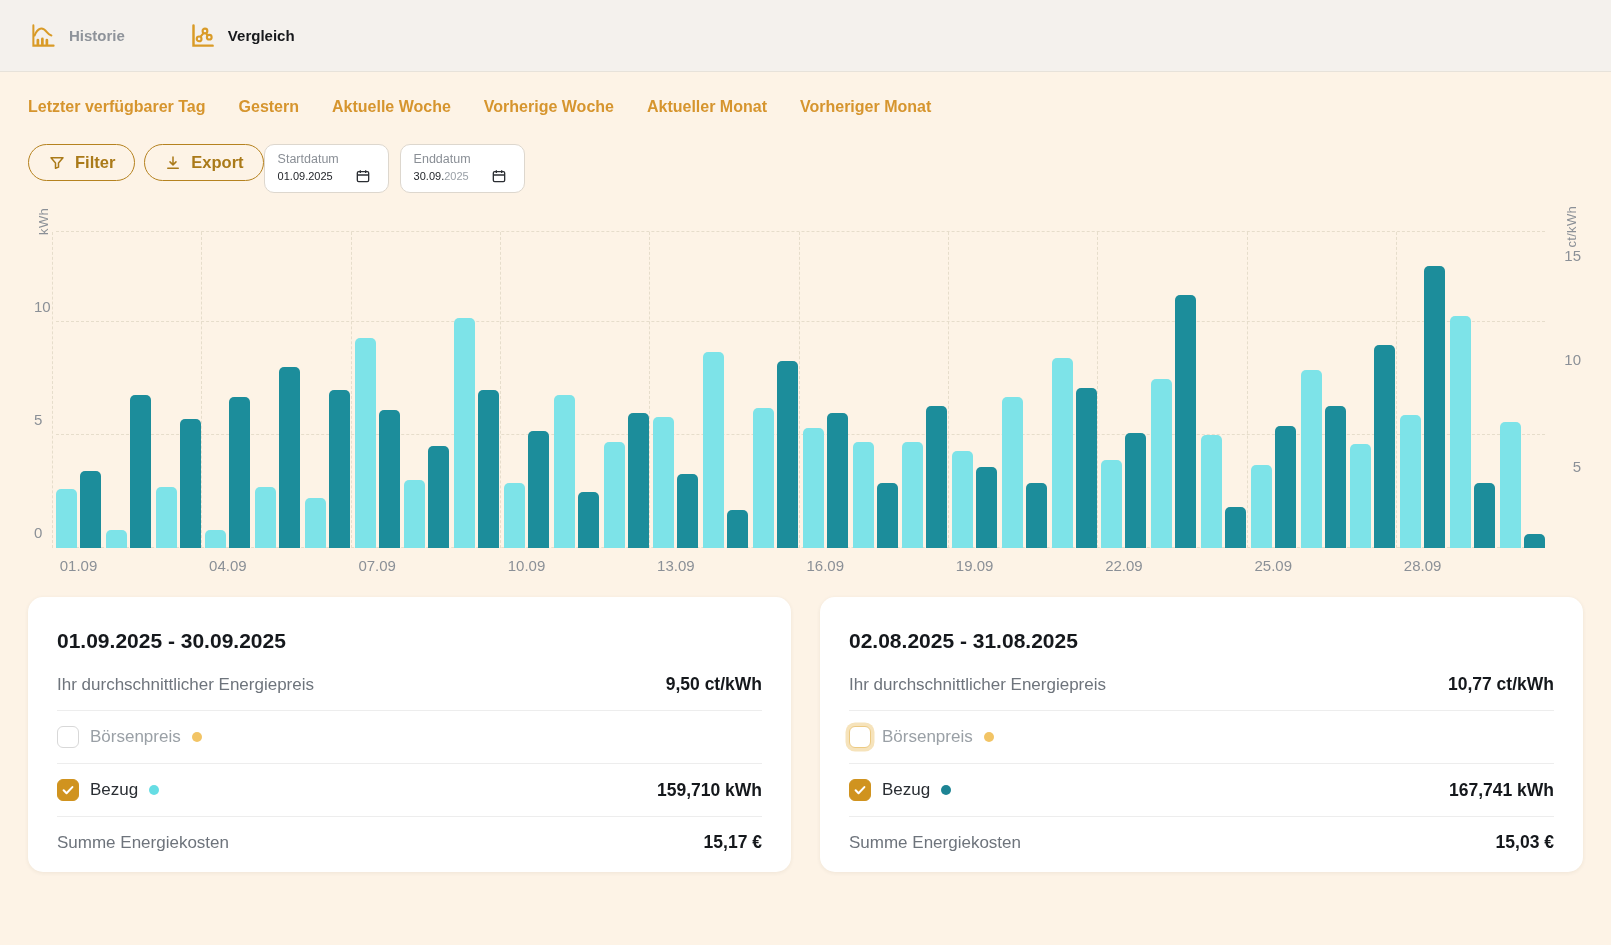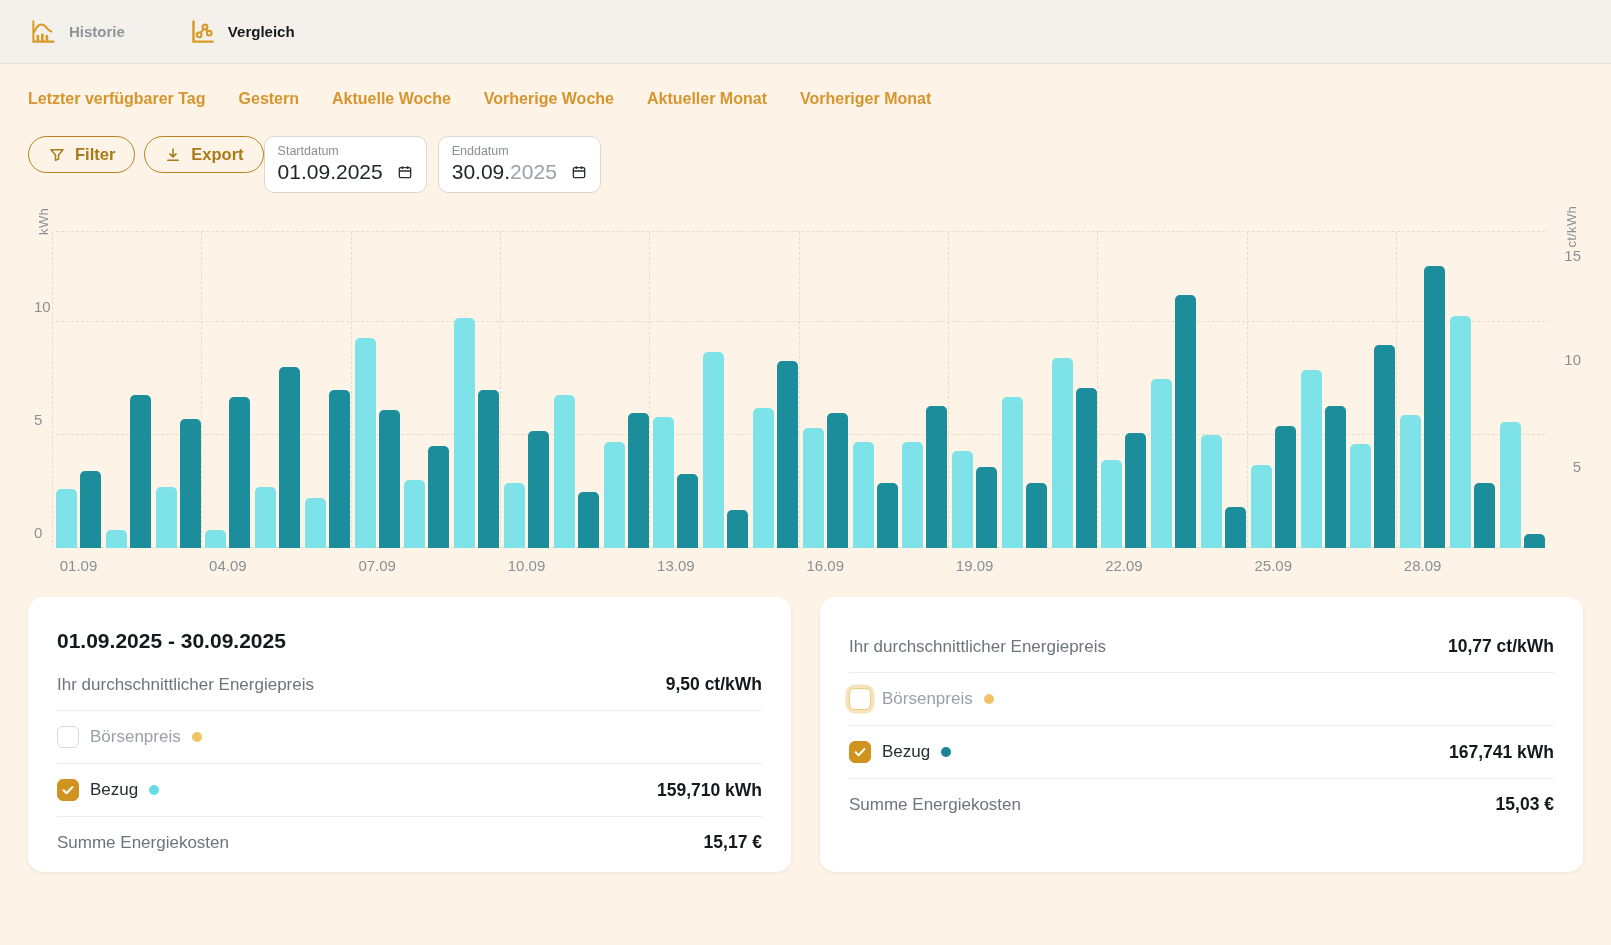--- a/index.html
+++ b/index.html
@@ -5,21 +5,21 @@
   * { margin:0; padding:0; box-sizing:border-box; }
   html,body { width:1611px; height:945px; }
   body {
     font-family:"Liberation Sans", sans-serif;
     background:#fdf3e6;
     color:#181d24;
     overflow:hidden;
   }
   
   .topbar {
-    height:64px; background:#f4f1ed; border-bottom:1px solid #e7e2da;
+    height:72px; background:#f4f1ed; border-bottom:1px solid #e7e2da;
     display:flex; align-items:center; padding:0 30px; gap:64px;
   }
   .topbar .tab { display:flex; align-items:center; gap:12px; cursor:pointer; }
   .topbar .tab svg { width:27px; height:27px; }
   .tab-label { font-size:15px; font-weight:600; color:#8e939a; }
   .tab.active .tab-label { color:#17191c; font-weight:700; }
   
   .main { padding:0 28px; }
   .header-row { display:flex; justify-content:space-between; align-items:flex-end; margin-top:26px; }
   h1 { font-size:31px; font-weight:700; color:#171c23; letter-spacing:.2px; }
@@ -34,21 +34,21 @@
     padding:8px 19px; background:transparent; font-size:16.5px; font-weight:700; color:#aa7a19; cursor:pointer;
     font-family:"Liberation Sans", sans-serif;
   }
   .pill-btn svg { width:18px; height:18px; }
   .dates { display:flex; gap:11px; }
   .date-box {
     background:#fff; border:1px solid #ddd7ce; border-radius:10px; padding:7px 13px 8px 13px;
     min-width:125px; cursor:pointer;
   }
   .date-label { font-size:12.5px; color:#8a8f96; }
-  .date-value { display:flex; align-items:center; gap:12px; font-size:21px; color:#23262b; margin-top:2px; }
+  .date-value { display:flex; align-items:center; gap:20px; font-size:11px; color:#23262b; margin-top:2px; }
   .date-value .muted-year { color:#9aa0a7; }
   .date-value svg { width:16px; height:16px; margin-left:2px; }
   
   .chart { position:relative; height:368px; margin-top:12px; }
   .plot { position:absolute; left:28px; right:38px; top:27px; height:316px;
           display:flex; justify-content:space-between; align-items:flex-end; }
   .gridline { position:absolute; left:0; right:0; border-top:1px dashed #e6ddcb; pointer-events:none; }
   .bar-group { position:relative; display:flex; align-items:flex-end; gap:3px; height:100%; width:45px; }
   .bar-group.tick::before { content:""; position:absolute; left:-4px; top:0; bottom:0; border-left:1px dashed #e6ddcb; }
   .bar { width:21px; border-radius:5px 5px 0 0; min-height:3px; }
@@ -331,20 +331,21 @@
         </span>
         <span class="row-value">159,710 kWh</span>
       </div>
       <div class="card-row">
         <span class="row-label">Summe Energiekosten</span>
         <span class="row-value">15,17 €</span>
       </div>
     </div>
 
     <div class="card">
+      <div class="card-title">02.08.2025 - 31.08.2025</div>
       <div class="card-row">
         <span class="row-label">Ihr durchschnittlicher Energiepreis</span>
         <span class="row-value">10,77 ct/kWh</span>
       </div>
       <div class="card-row">
         <span class="row-label light">
           <span class="checkbox focus-ring"></span>
           <span>Börsenpreis</span>
           <span class="dot" style="background:#f2c465"></span>
         </span>

